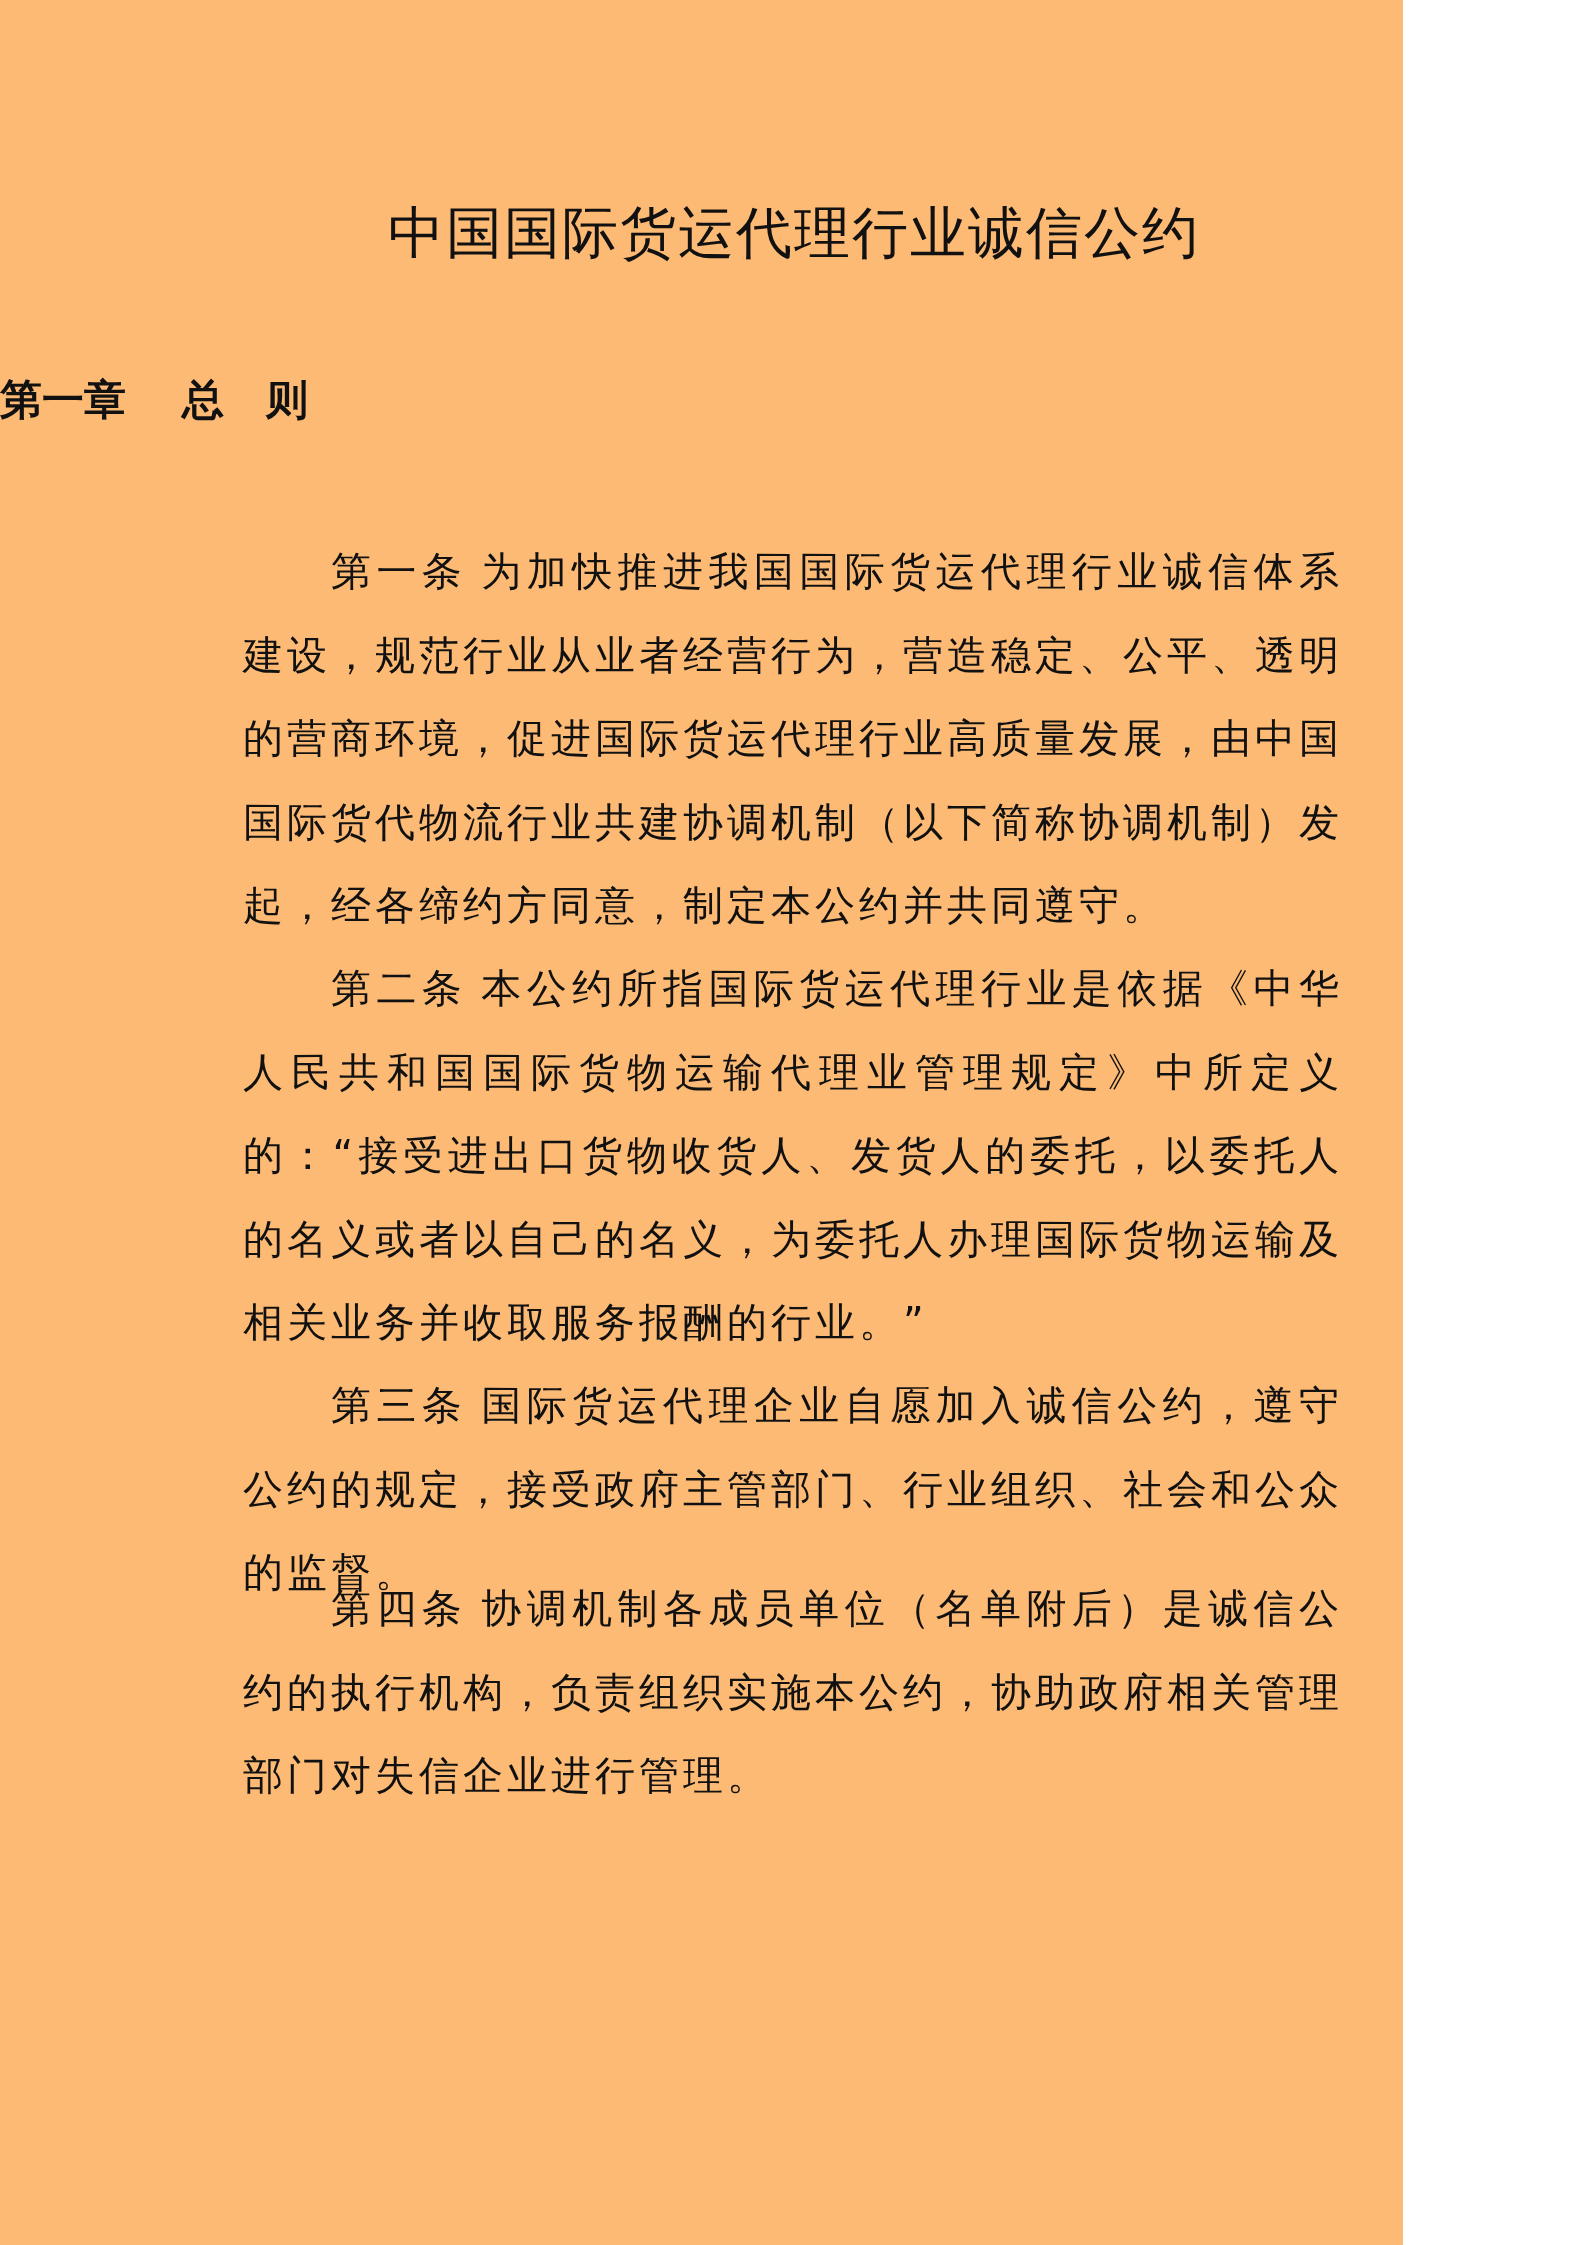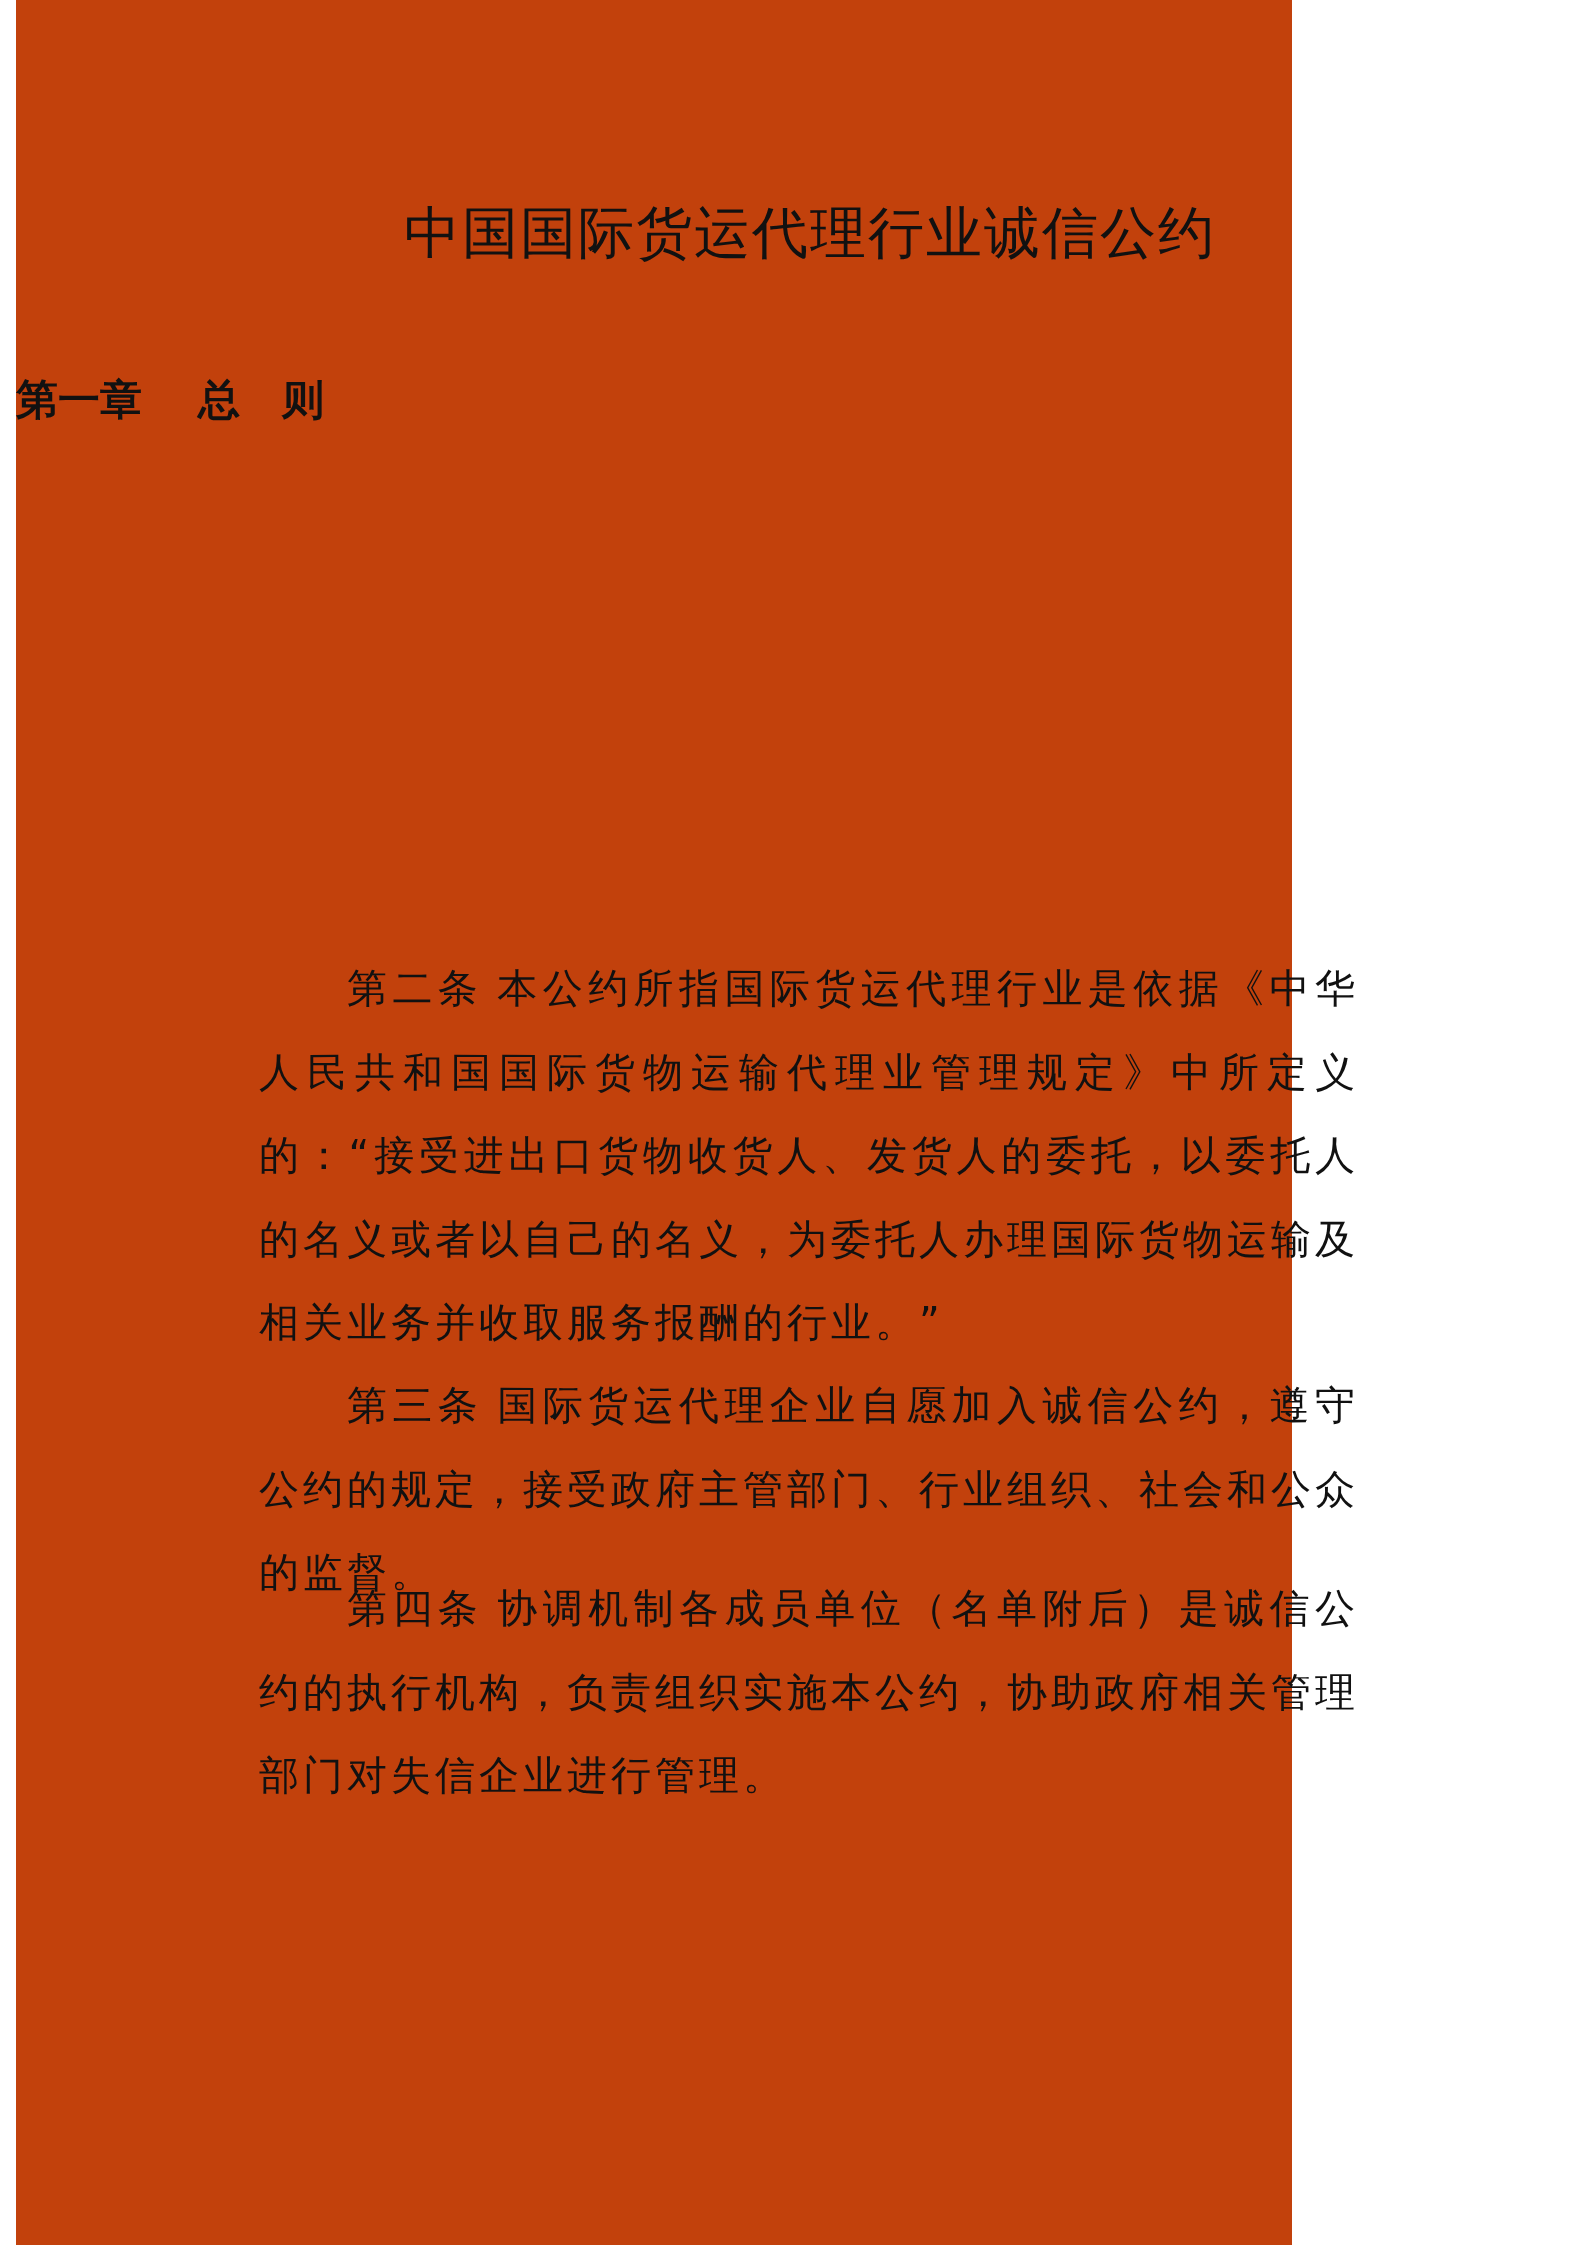--- a/index.html
+++ b/index.html
@@ -11,24 +11,23 @@
       width: 1588px;
       height: 2245px;
       position: relative;
       overflow: hidden;
       color: #111111;
       font-family: "DejaVu Serif", "Liberation Serif", serif;
     }
     .page {
       position: absolute;
       left: 0; top: 0;
-      width: 1276px;
+      width: 1403px;
       height: 2245px;
-      background: #c2410c;
-      margin-left: 16px;
+      background: #fdba74;
     }
     .doc-title {
       position: absolute;
       left: 0;
       width: 1588px;
       top: 198px;
       text-align: center;
       font-size: 56px;
       line-height: 70px;
       letter-spacing: 2px;
@@ -76,20 +75,21 @@
 <body>
 
 <div class="page">
 
   <h1 class="doc-title">中国国际货运代理行业诚信公约</h1>
 
   <h2 class="chapter-heading chapter-1">
     <span>第一章</span><span class="gap" style="width:56px"></span><span>总　则</span>
   </h2>
 
+  <p class="article art-1"><span class="article-num">第一条</span><span>为加快推进我国国际货运代理行业诚信体系建设，规范行业从业者经营行为，营造稳定、公平、透明的营商环境，促进国际货运代理行业高质量发展，由中国国际货代物流行业共建协调机制（以下简称协调机制）发起，经各缔约方同意，制定本公约并共同遵守。</span></p>
 
   <p class="article art-3"><span class="article-num">第三条</span><span>国际货运代理企业自愿加入诚信公约，遵守公约的规定，接受政府主管部门、行业组织、社会和公众的监督。</span></p>
 
   <p class="article art-2"><span class="article-num">第二条</span><span>本公约所指国际货运代理行业是依据《中华人民共和国国际货物运输代理业管理规定》中所定义的：“接受进出口货物收货人、发货人的委托，以委托人的名义或者以自己的名义，为委托人办理国际货物运输及相关业务并收取服务报酬的行业。”</span></p>
 
   <p class="article art-4"><span class="article-num">第四条</span><span>协调机制各成员单位（名单附后）是诚信公约的执行机构，负责组织实施本公约，协助政府相关管理部门对失信企业进行管理。</span></p>
 
 
 </div>
 

